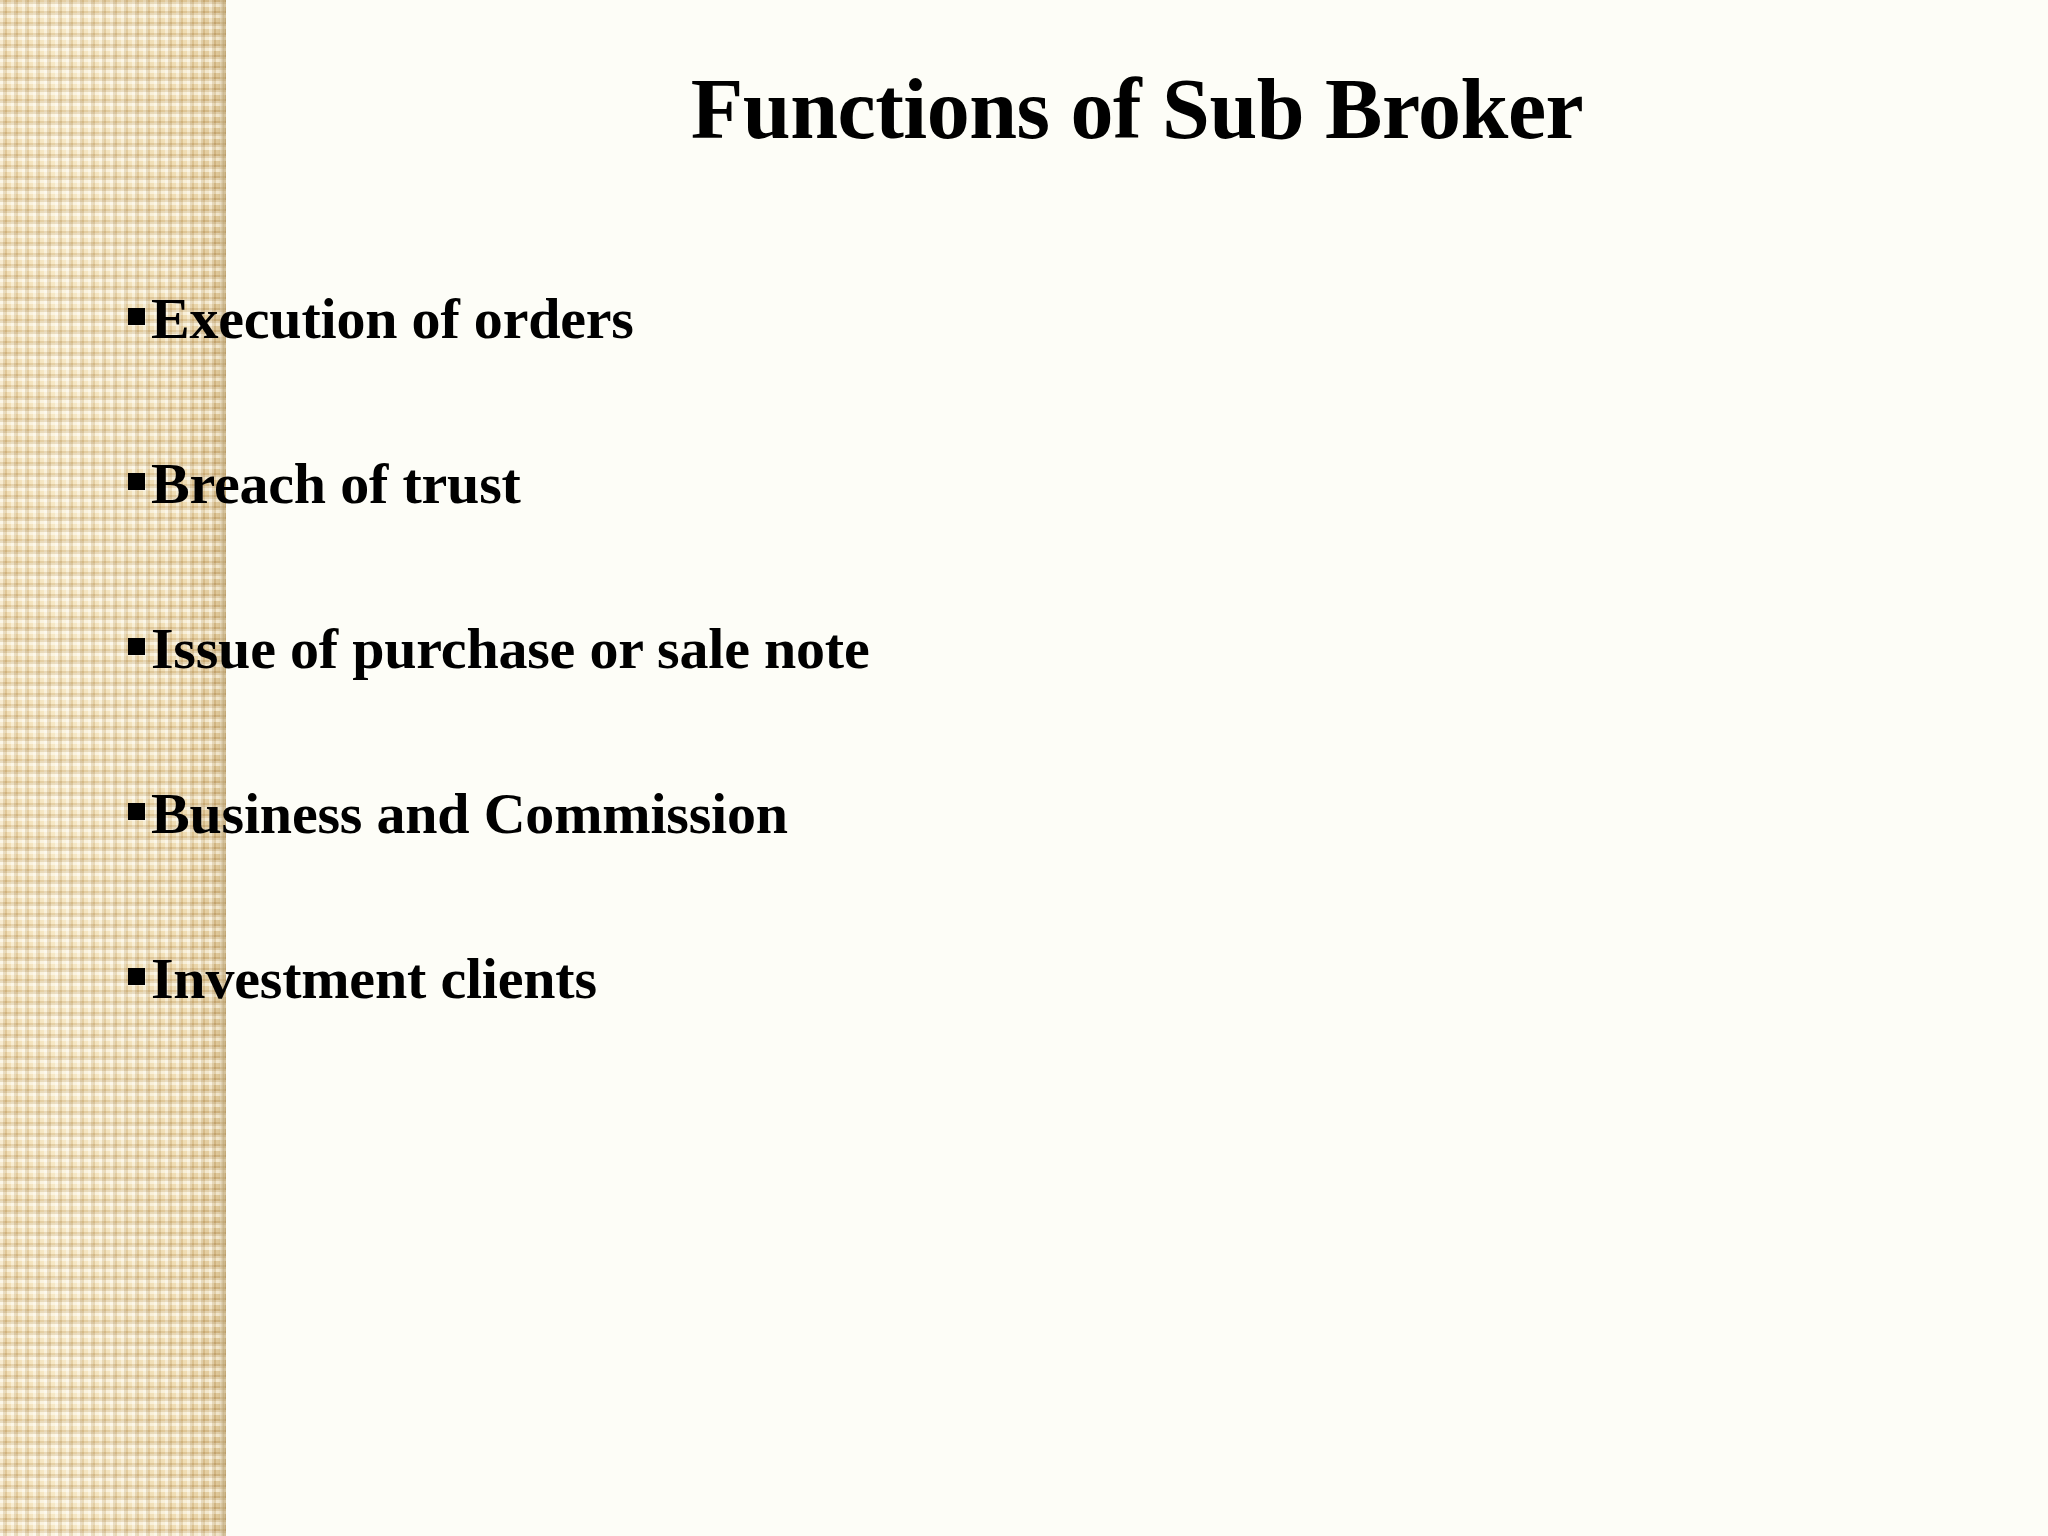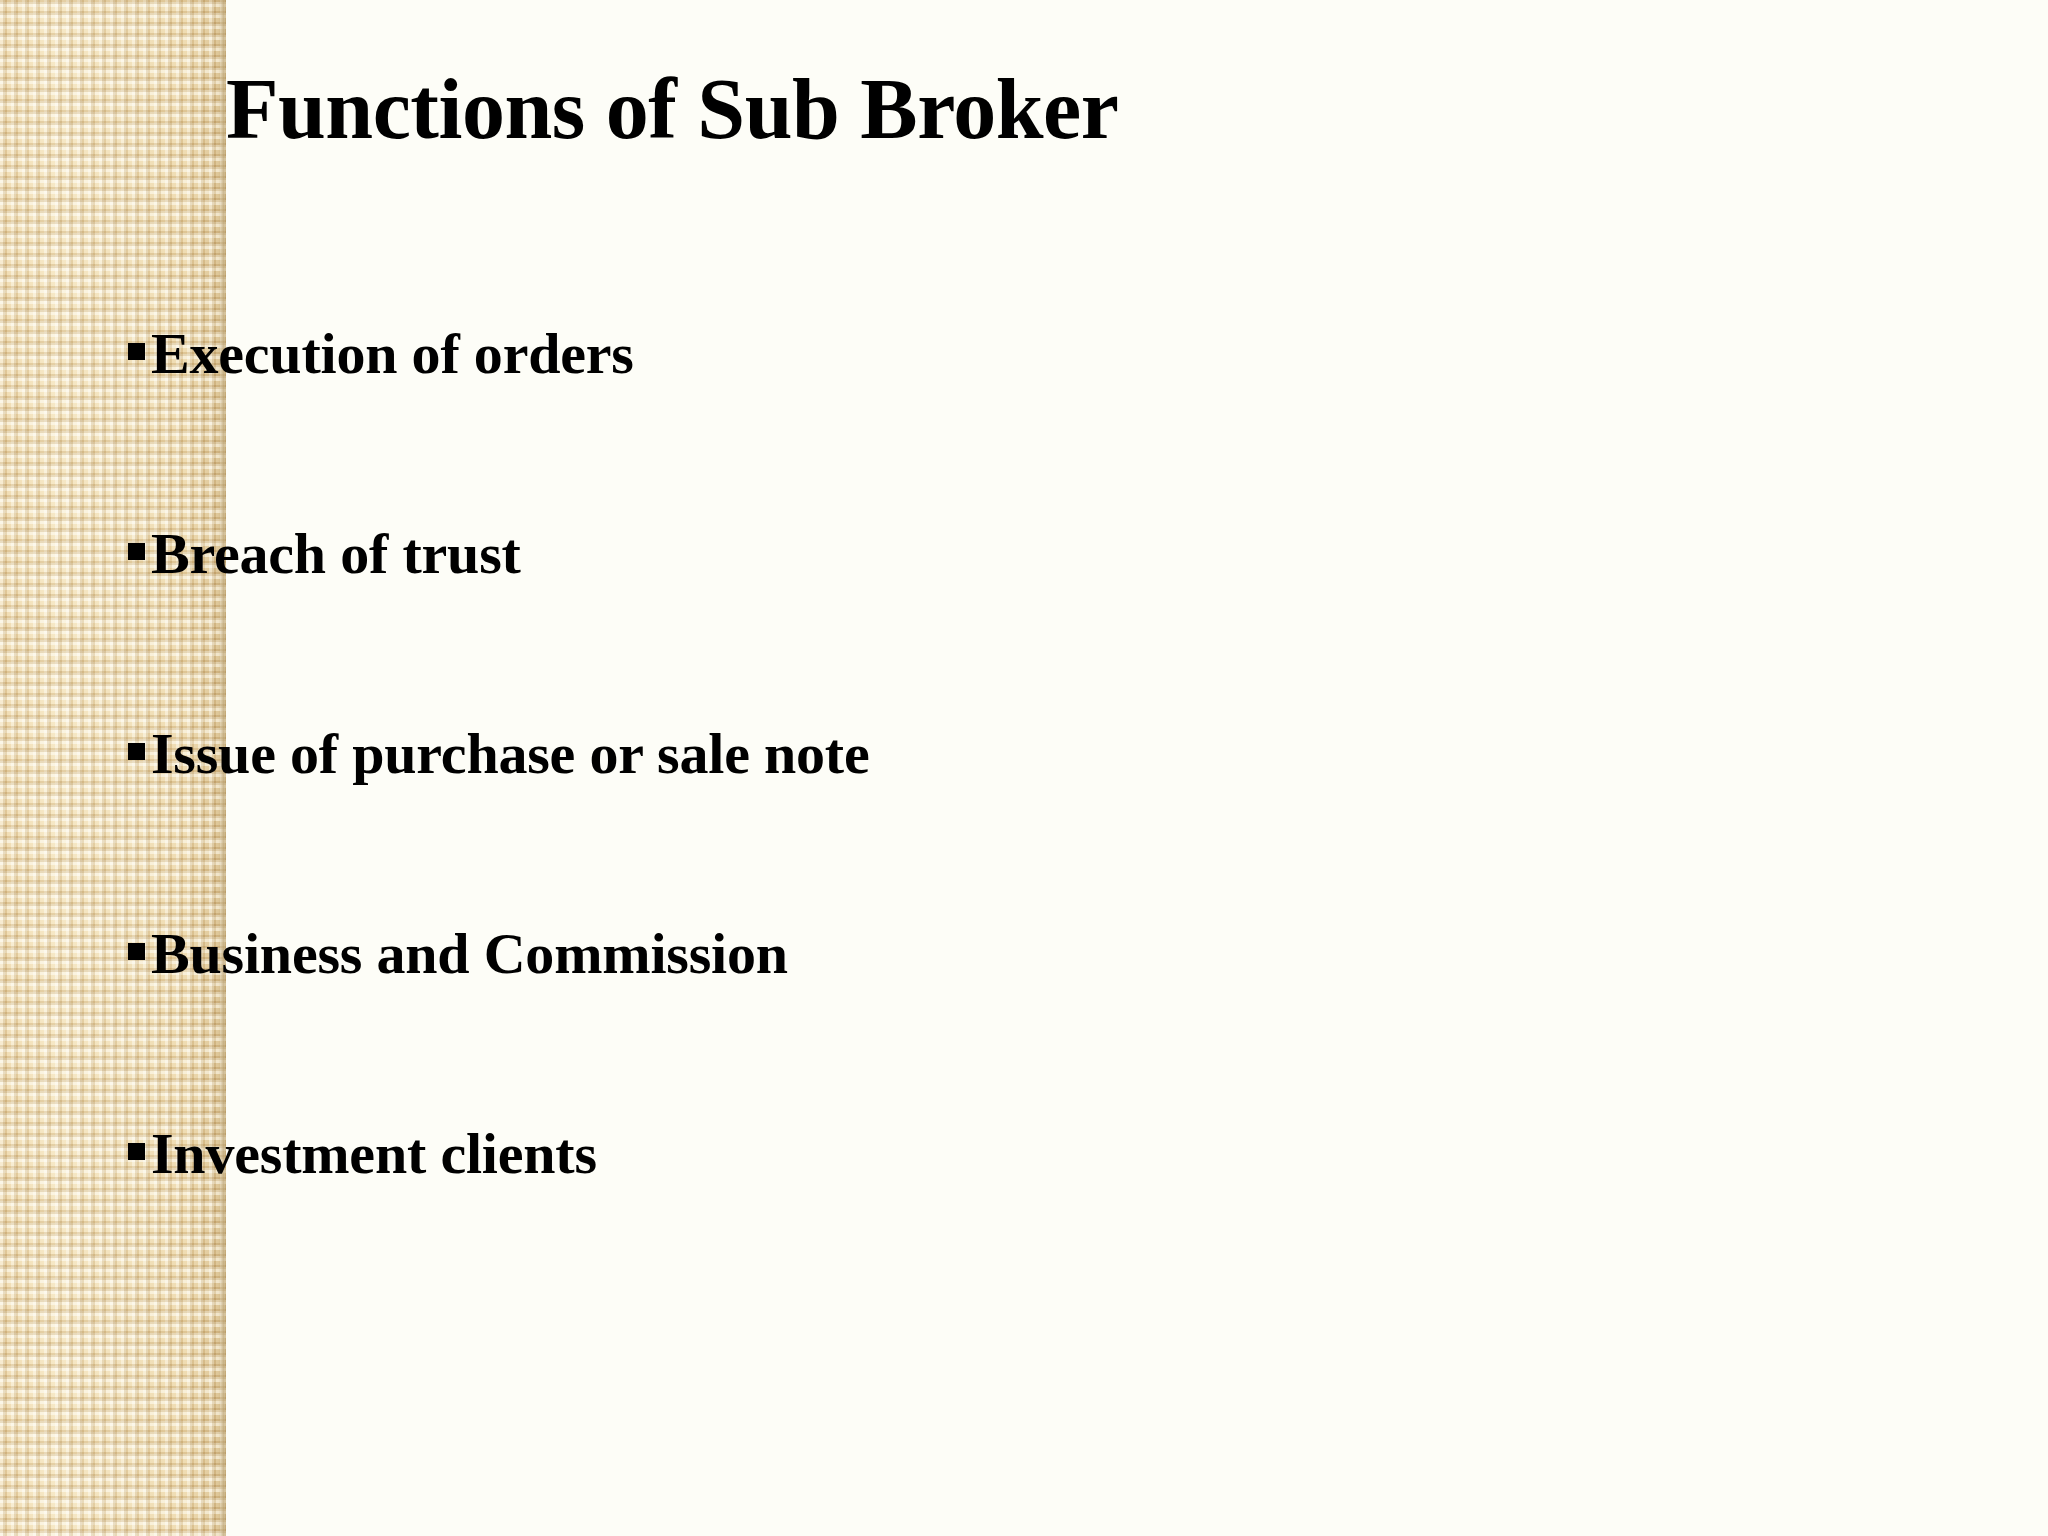--- a/index.html
+++ b/index.html
@@ -59,21 +59,21 @@
         rgba(181,155,105,0.55) 55%,
         rgba(208,186,140,0.25) 100%);
   }
 
   
   #title {
     position: absolute;
     left: 226px;
     top: 48px;
     width: 1822px;
-    text-align: left;
+    text-align: center;
     font-size: 86px;
     font-weight: bold;
     line-height: 1.05;
     color: #000000;
     letter-spacing: -0.5px;
     margin-top: 16px;
   }
 
   
   #bullets {
@@ -81,21 +81,20 @@
     left: 128px;
     top: 290px;
     width: 1860px;
   }
 
   .bullet-row {
     display: block;
     height: 165px;
     white-space: nowrap;
     color: #000000;
-    margin-top: 35px;
   }
 
   .bullet-marker {
     display: inline-block;
     width: 17px;
     height: 17px;
     background: #000000;
     vertical-align: 13px;
     margin-right: 6px;
   }

